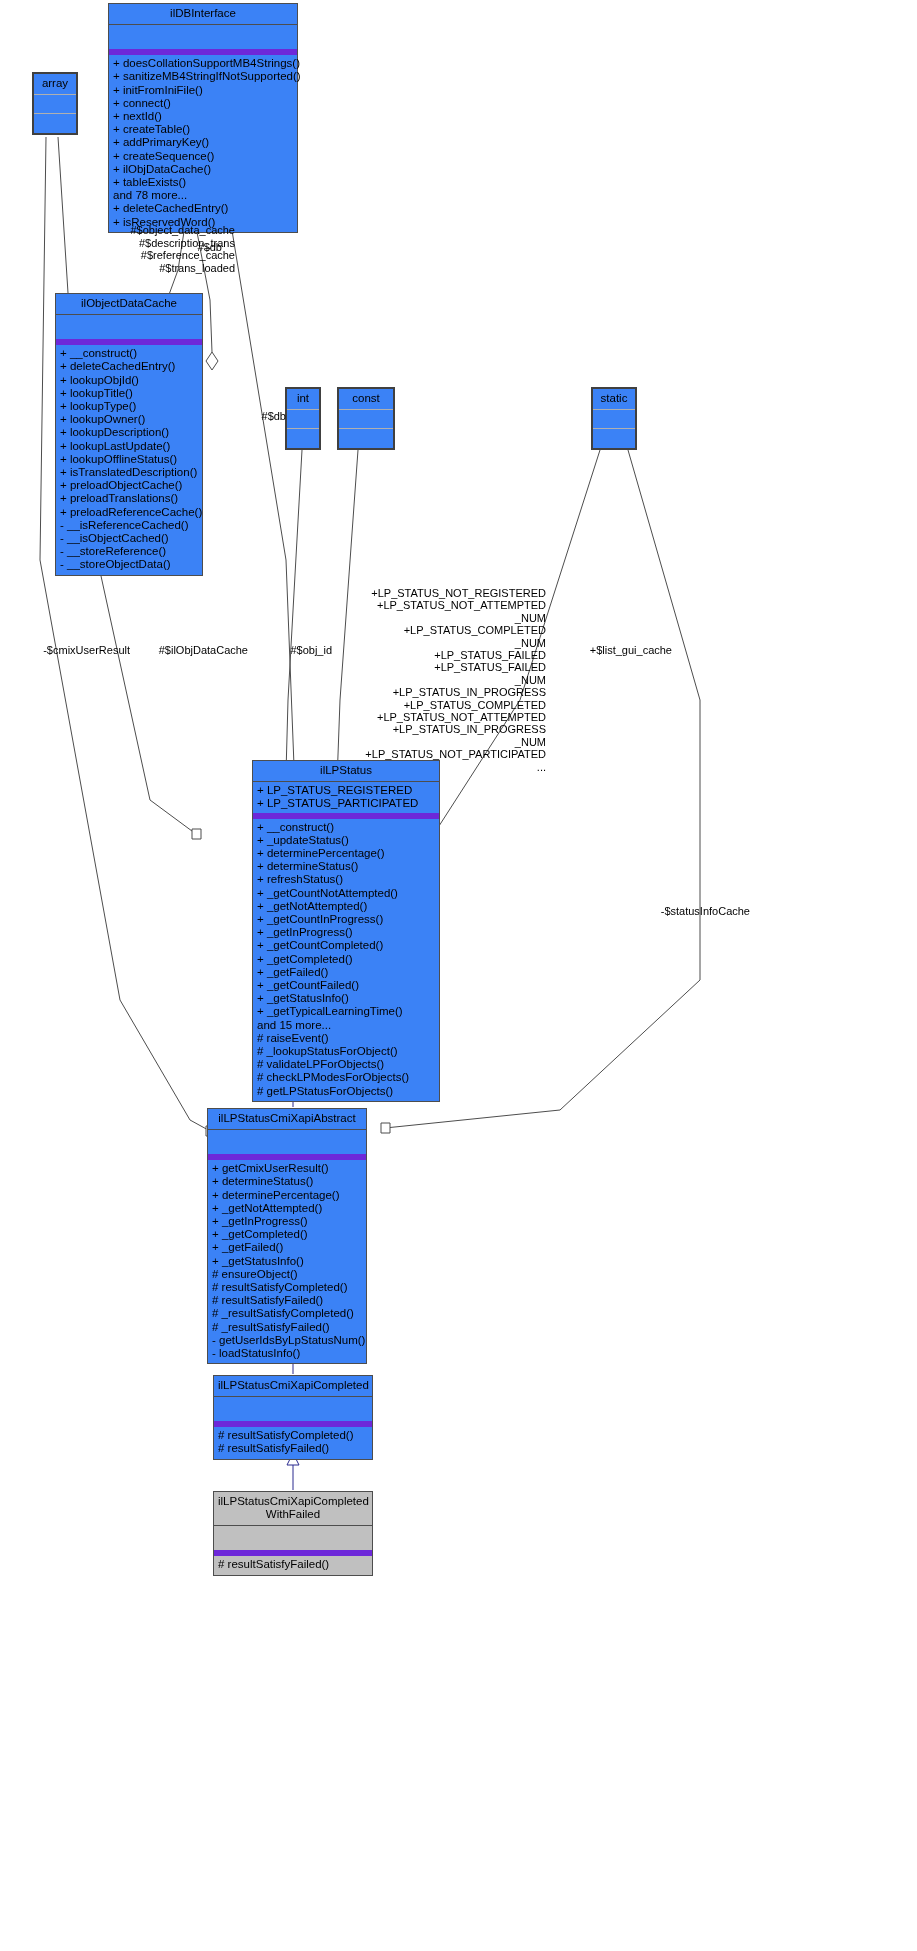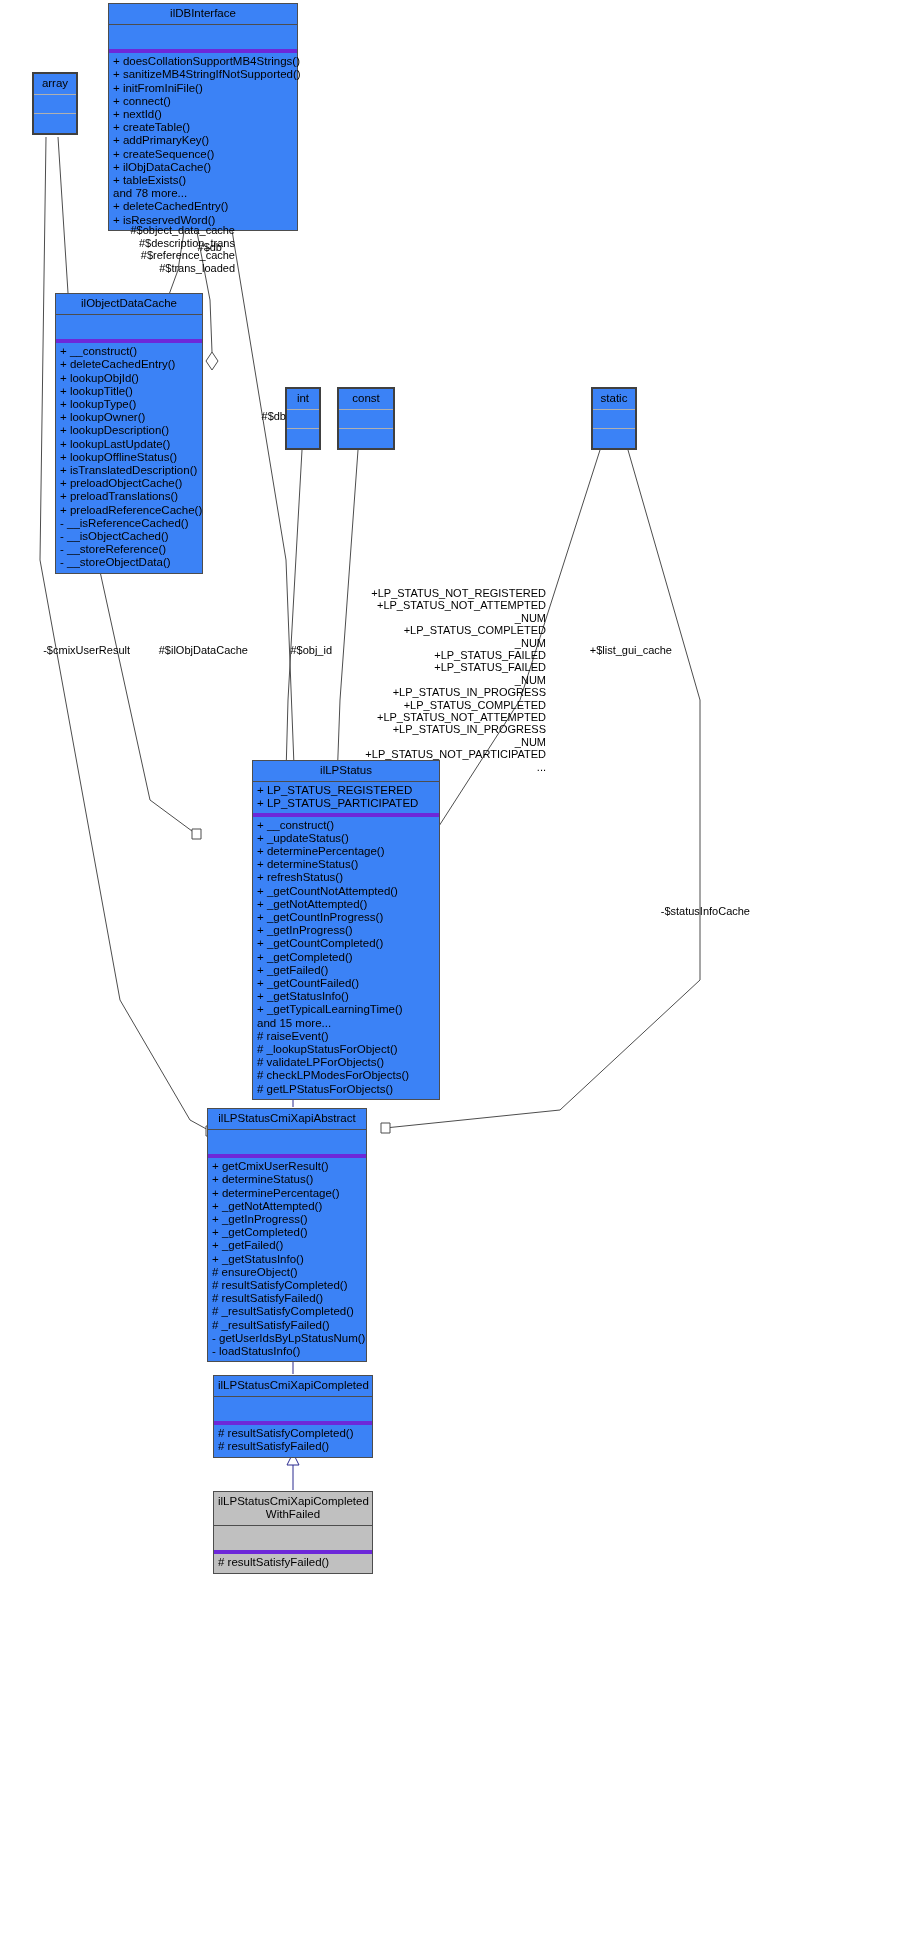--- a/index.html
+++ b/index.html
@@ -40,21 +40,21 @@
   }
   .uml-title {
     text-align: center;
     padding: 3px 4px 4px 4px;
     border-bottom: 1px solid #4d4d4d;
     white-space: pre-line;
   }
   .uml-box.thin .uml-title { border-bottom: 1px solid #b0b0b0; }
   .uml-attrs {
     padding: 2px 4px 2px 4px;
-    border-bottom: 4px solid #6d28d9;
+    border-bottom: 6px solid #6d28d9;
     min-height: 12px;
   }
   .uml-box.thin .uml-attrs { border-bottom: 1px solid #b0b0b0; min-height: 14px; }
   .uml-ops {
     padding: 2px 4px 3px 4px;
     min-height: 12px;
   }
   .uml-box.thin .uml-ops { min-height: 14px; }
   .member {
     white-space: nowrap;

